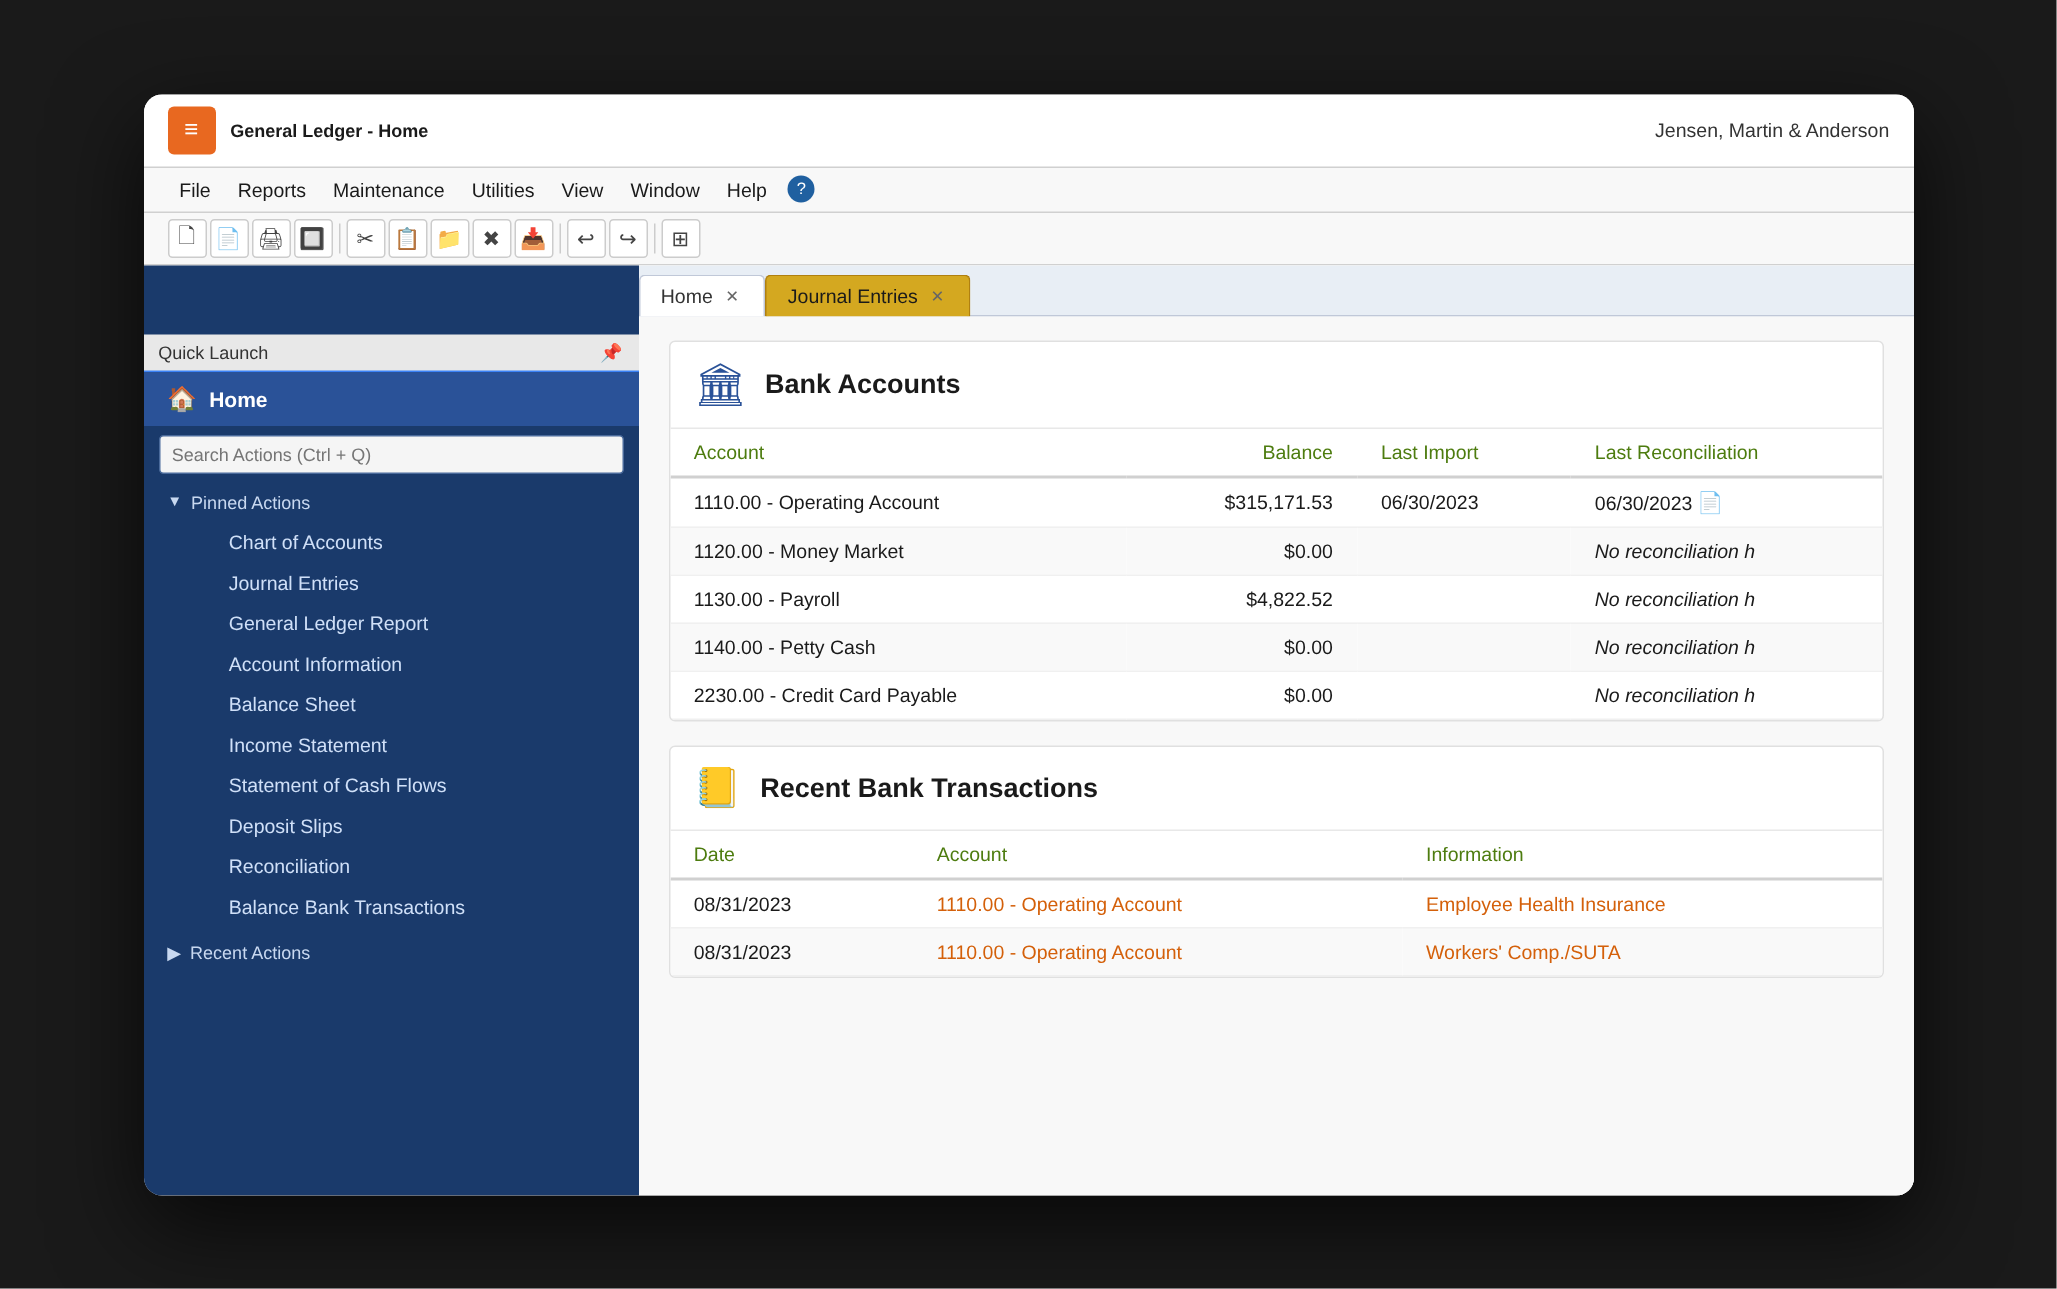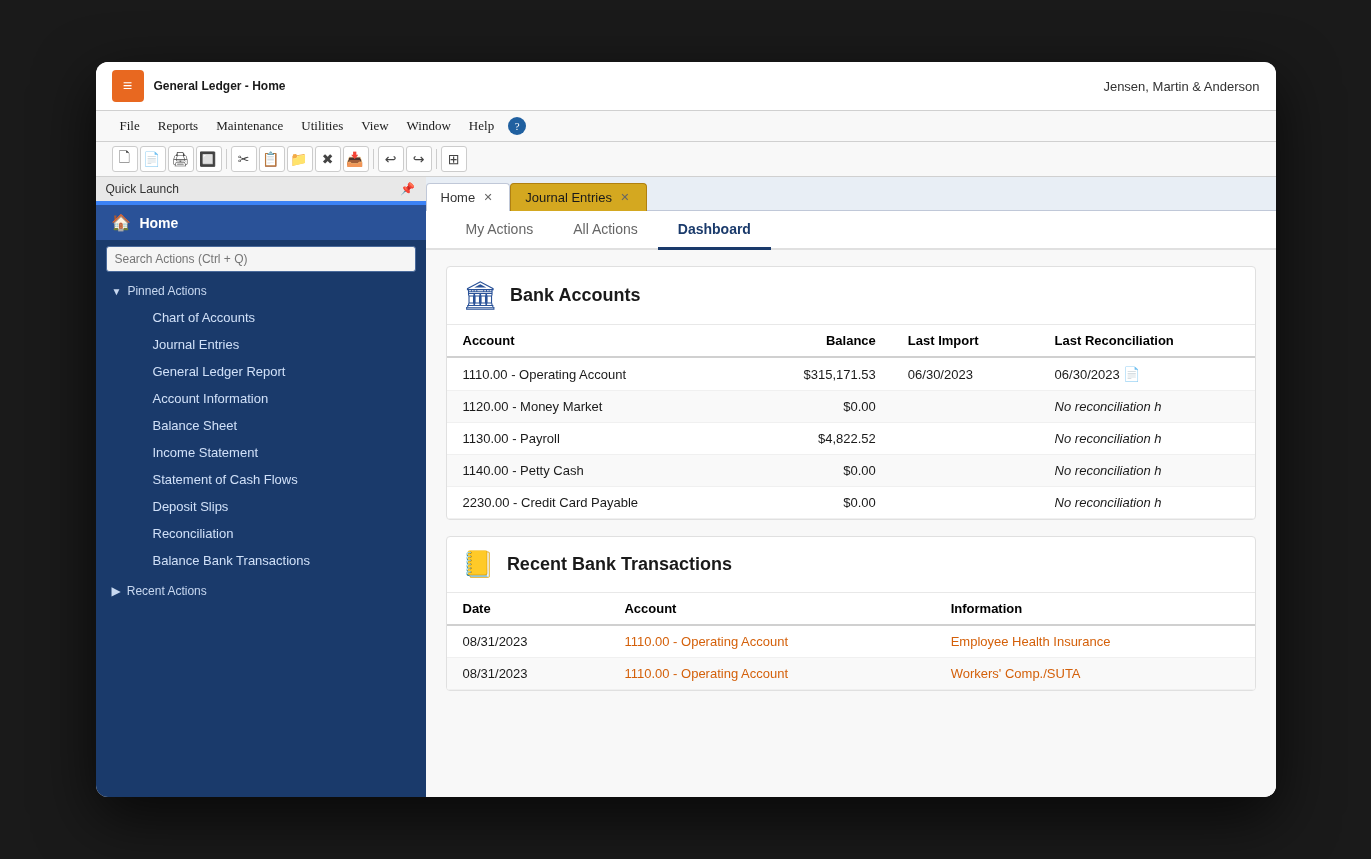--- a/index.html
+++ b/index.html
@@ -65,21 +65,20 @@
     }
 
     
     .menu-bar {
       background: #f8f8f8;
       border-bottom: 1px solid #d0d0d0;
       padding: 4px 16px;
       display: flex;
       align-items: center;
       gap: 2px;
-      font-family: Liberation Serif, serif;
     }
 
     .menu-item {
       padding: 3px 8px;
       color: #1a1a1a;
       cursor: pointer;
       border-radius: 3px;
       font-size: 13px;
     }
 
@@ -142,23 +141,24 @@
       flex-direction: column;
       flex-shrink: 0;
     }
 
     .quick-launch-header {
       background: #e8e8e8;
       padding: 5px 10px;
       display: flex;
       align-items: center;
       justify-content: space-between;
-      border-bottom: 4px solid #3b82f6;
+      border-bottom: 1px solid #3b82f6;
       font-size: 12px;
       color: #333;
+      margin-top: 46px;
     }
 
     .quick-launch-pin {
       color: #666;
       cursor: pointer;
     }
 
     .sidebar-home {
       background: #2a5298;
       padding: 8px 16px;
@@ -348,23 +348,23 @@
 
     
     .data-table {
       width: 100%;
       border-collapse: collapse;
     }
 
     .data-table th {
       padding: 8px 16px;
       text-align: left;
-      font-weight: 700;
+      font-weight: 400;
       font-size: 13px;
-      color: #000000;
+      color: #4d7c0f;
       border-bottom: 2px solid #d0d0d0;
       background: white;
     }
 
     .data-table th.right {
       text-align: right;
     }
 
     .data-table td {
       padding: 8px 16px;
@@ -516,31 +516,20 @@
         <div class="tab tab-home">
           <span>Home</span>
           <span class="tab-close">✕</span>
         </div>
         <div class="tab tab-journal">
           <span>Journal Entries</span>
           <span class="tab-close">✕</span>
         </div>
       </div>
 
-      <div class="action-tabs">
-        <div class="action-tab">
-          <span>My Actions</span>
-        </div>
-        <div class="action-tab">
-          <span>All Actions</span>
-        </div>
-        <div class="action-tab active">
-          <span>Dashboard</span>
-        </div>
-      </div>
 
       <div class="dashboard-content">
 
         <div class="section-card">
           <div class="section-header">
             <span class="building-icon section-icon">🏛</span>
             <span class="section-title">Bank Accounts</span>
           </div>
           <table class="data-table">
             <thead>

